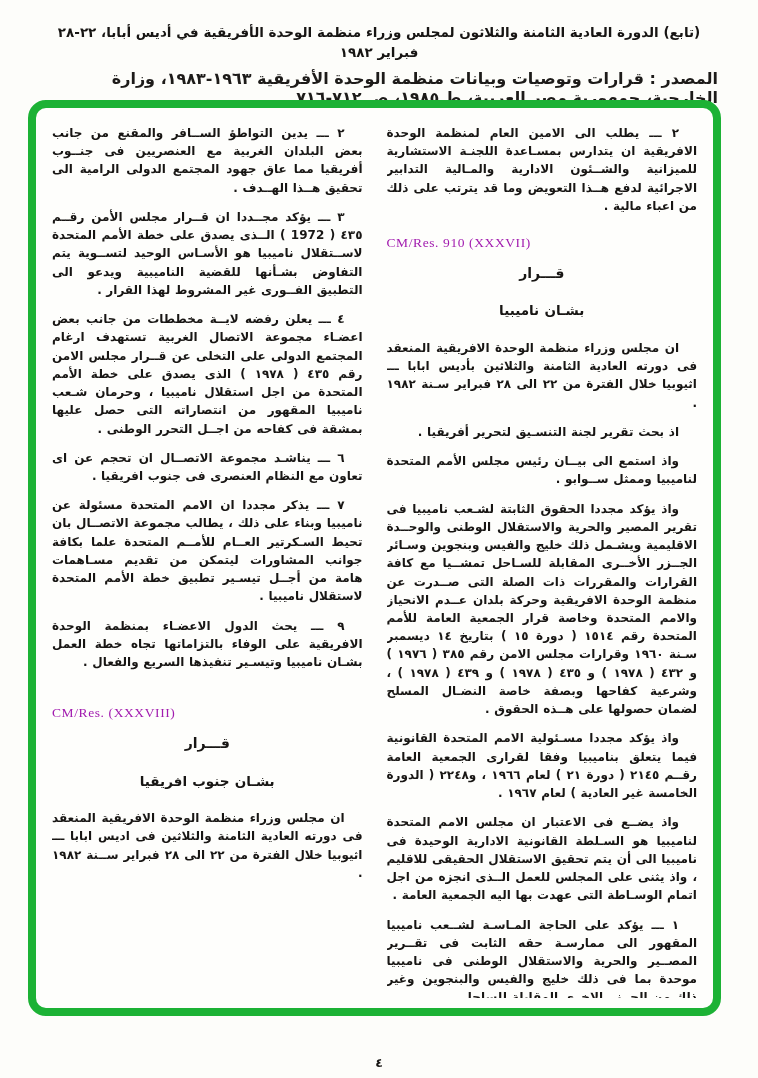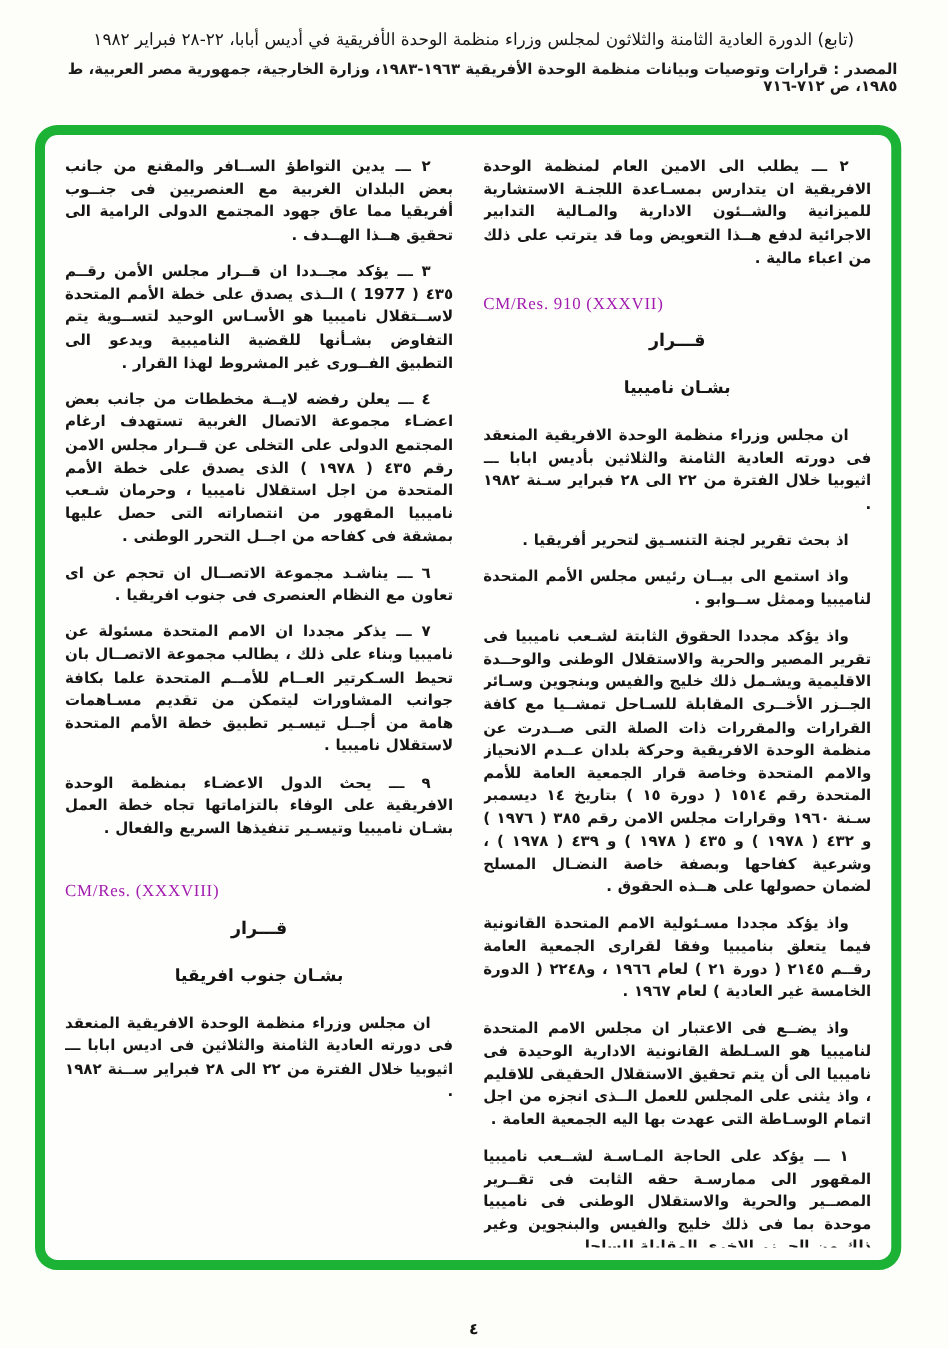--- a/index.html
+++ b/index.html
@@ -9,25 +9,25 @@
     font-family:"DejaVu Sans", sans-serif;
     color:#171513;
     overflow:hidden;
   }
   
   .page-header{
     position:absolute;top:22px;right:40px;left:40px;
     direction:rtl;text-align:right;
   }
   .header-line1{
-    font-size:13.5px;font-weight:normal;letter-spacing:.2px;
+    font-size:13.5px;font-weight:bold;letter-spacing:.2px;
     line-height:1.5;text-align:center;
   }
   .header-line2{
-    font-size:12px;font-weight:bold;margin-top:6px;
+    font-size:16px;font-weight:bold;margin-top:6px;
     text-align:right;color:#1d1b19;
   }
   
   .frame{
     position:absolute;left:28px;top:100px;
     width:693px;height:916px;
     border:8px solid #1cb235;border-radius:18px;
     padding:16px 16px 10px 16px;box-sizing:border-box;
     background:#fefefc;
   }
@@ -86,21 +86,21 @@
       <p class="para">اذ بحث تقرير لجنة التنسـيق لتحرير أفريقيا .</p>
       <p class="para">واذ استمع الى بيــان رئيس مجلس الأمم المتحدة لناميبيا وممثل ســوابو .</p>
       <p class="para">واذ يؤكد مجددا الحقوق الثابتة لشـعب ناميبيا فى تقرير المصير والحرية والاستقلال الوطنى والوحــدة الاقليمية ويشـمل ذلك خليج والفيس وبنجوين وسـائر الجــزر الأخــرى المقابلة للسـاحل تمشــيا مع كافة القرارات والمقررات ذات الصلة التى صــدرت عن منظمة الوحدة الافريقية وحركة بلدان عــدم الانحياز والامم المتحدة وخاصة قرار الجمعية العامة للأمم المتحدة رقم ١٥١٤ ( دورة ١٥ ) بتاريخ ١٤ ديسمبر سـنة ١٩٦٠ وقرارات مجلس الامن رقم ٣٨٥ ( ١٩٧٦ ) و ٤٣٢ ( ١٩٧٨ ) و ٤٣٥ ( ١٩٧٨ ) و ٤٣٩ ( ١٩٧٨ ) ، وشرعية كفاحها وبصفة خاصة النضـال المسلح لضمان حصولها على هــذه الحقوق .</p>
       <p class="para">واذ يؤكد مجددا مسـئولية الامم المتحدة القانونية فيما يتعلق بناميبيا وفقا لقرارى الجمعية العامة رقــم ٢١٤٥ ( دورة ٢١ ) لعام ١٩٦٦ ، و٢٢٤٨ ( الدورة الخامسة غير العادية ) لعام ١٩٦٧ .</p>
       <p class="para">واذ يضــع فى الاعتبار ان مجلس الامم المتحدة لناميبيا هو السـلطة القانونية الادارية الوحيدة فى ناميبيا الى أن يتم تحقيق الاستقلال الحقيقى للاقليم ، واذ يثنى على المجلس للعمل الــذى انجزه من اجل اتمام الوسـاطة التى عهدت بها اليه الجمعية العامة .</p>
       <p class="para">١ ـــ يؤكد على الحاجة المـاسـة لشــعب ناميبيا المقهور الى ممارسـة حقه الثابت فى تقــرير المصــير والحرية والاستقلال الوطنى فى ناميبيا موحدة بما فى ذلك خليج والفيس والبنجوين وغير ذلك من الجــزر الاخرى المقابلة للساحل .</p>
     </section>
 
     <section class="column">
       <p class="para">٢ ـــ يدين التواطؤ الســافر والمقنع من جانب بعض البلدان الغربية مع العنصريين فى جنــوب أفريقيا مما عاق جهود المجتمع الدولى الرامية الى تحقيق هــذا الهــدف .</p>
-      <p class="para">٣ ـــ يؤكد مجــددا ان قــرار مجلس الأمن رقــم ٤٣٥ ( 1977 ) الــذى يصدق على خطة الأمم المتحدة لاســتقلال ناميبيا هو الأسـاس الوحيد لتســوية يتم التفاوض بشـأنها للقضية الناميبية ويدعو الى التطبيق الفــورى غير المشروط لهذا القرار .</p>
+      <p class="para">٣ ـــ يؤكد مجــددا ان قــرار مجلس الأمن رقــم ٤٣٥ ( 1972 ) الــذى يصدق على خطة الأمم المتحدة لاســتقلال ناميبيا هو الأسـاس الوحيد لتســوية يتم التفاوض بشـأنها للقضية الناميبية ويدعو الى التطبيق الفــورى غير المشروط لهذا القرار .</p>
       <p class="para">٤ ـــ يعلن رفضه لايــة مخططات من جانب بعض اعضـاء مجموعة الاتصال الغربية تستهدف ارغام المجتمع الدولى على التخلى عن قــرار مجلس الامن رقم ٤٣٥ ( ١٩٧٨ ) الذى يصدق على خطة الأمم المتحدة من اجل استقلال ناميبيا ، وحرمان شـعب ناميبيا المقهور من انتصاراته التى حصل عليها بمشقة فى كفاحه من اجــل التحرر الوطنى .</p>
       <p class="para">٦ ـــ يناشـد مجموعة الاتصــال ان تحجم عن اى تعاون مع النظام العنصرى فى جنوب افريقيا .</p>
       <p class="para">٧ ـــ يذكر مجددا ان الامم المتحدة مسئولة عن ناميبيا وبناء على ذلك ، يطالب مجموعة الاتصــال بان تحيط السـكرتير العــام للأمــم المتحدة علما بكافة جوانب المشاورات ليتمكن من تقديم مسـاهمات هامة من أجــل تيسـير تطبيق خطة الأمم المتحدة لاستقلال ناميبيا .</p>
       <p class="para">٩ ـــ يحث الدول الاعضـاء بمنظمة الوحدة الافريقية على الوفاء بالتزاماتها تجاه خطة العمل بشـان ناميبيا وتيسـير تنفيذها السريع والفعال .</p>
       <p class="res-line spaced-top">CM/Res. (XXXVIII)</p>
       <h2 class="para heading">قـــرار</h2>
       <h3 class="para subheading">بشـان جنوب افريقيا</h3>
       <p class="para">ان مجلس وزراء منظمة الوحدة الافريقية المنعقد فى دورته العادية الثامنة والثلاثين فى اديس ابابا ـــ اثيوبيا خلال الفترة من ٢٢ الى ٢٨ فبراير ســنة ١٩٨٢ .</p>
     </section>
 

